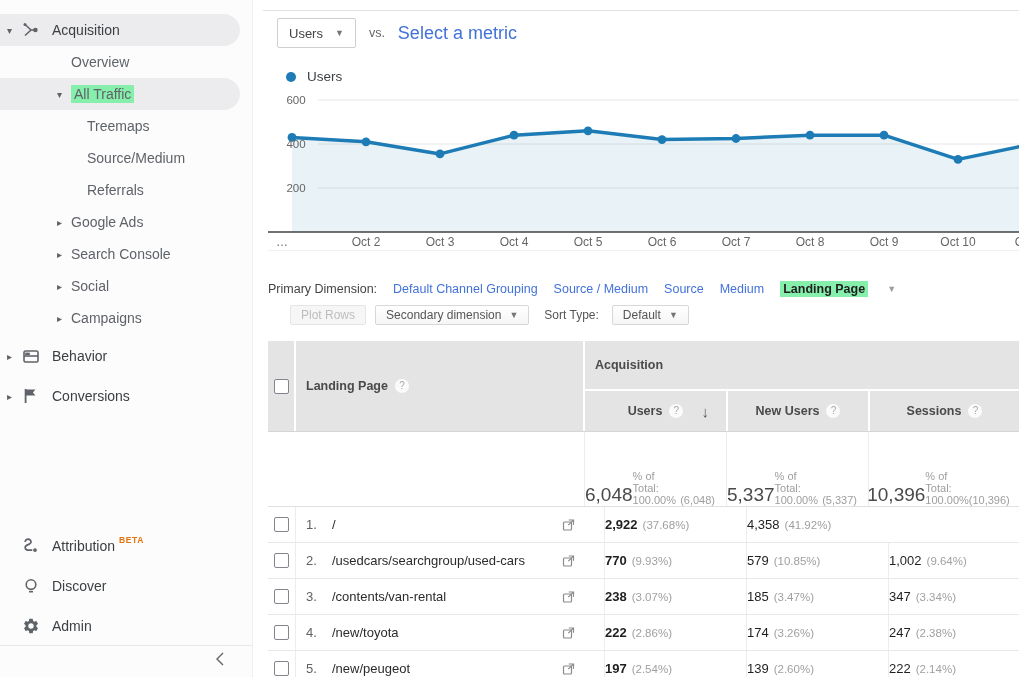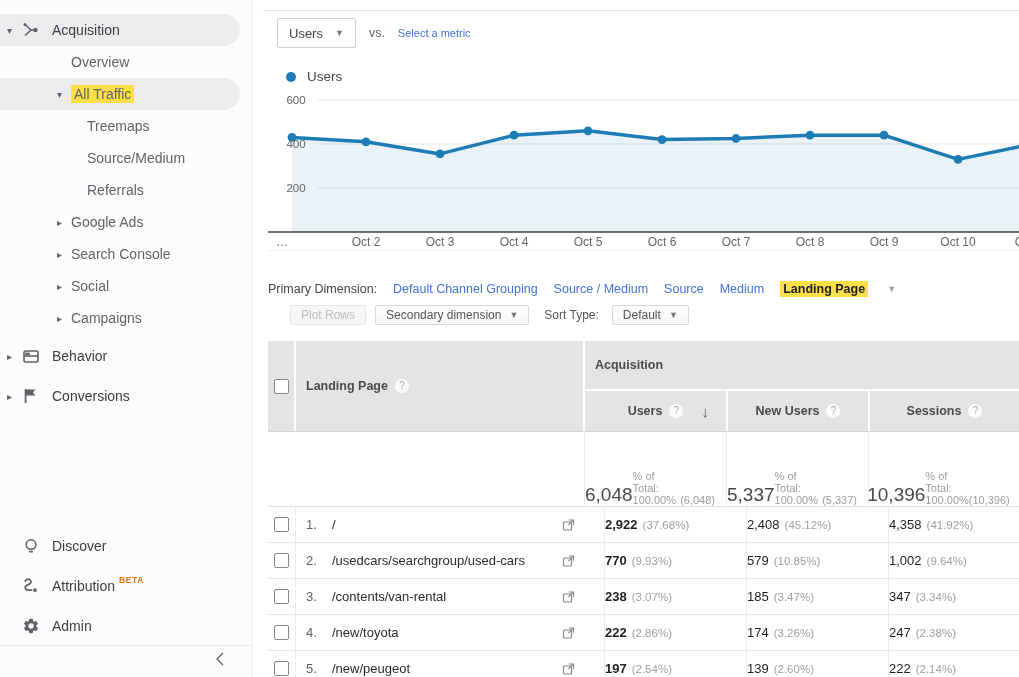--- a/index.html
+++ b/index.html
@@ -15,39 +15,39 @@
   .pill-blue .pillbg{background:#e4eefb;}
   .nav-arrow{position:absolute;font-size:10px;color:#5f6368;z-index:1;}
   .lvl0 .nav-arrow{left:7px;}
   .lvl1 .nav-arrow{left:57px;}
   .nav-ico{position:absolute;left:22px;width:18px;height:18px;z-index:1;display:flex;align-items:center;justify-content:center;}
   .nav-label{position:relative;z-index:1;}
   .lvl0 .nav-label{margin-left:52px;color:#3c4043;}
   .lvl1 .nav-label{margin-left:71px;}
   .lvl2 .nav-label{margin-left:87px;}
   .nav-row.selected .nav-label{color:#202124;}
-  .hl{background:#fde047;padding:1px 3px;}
+  .hl{background:#86efac;padding:1px 3px;}
 
   .sb-footer{position:absolute;left:0;top:526px;width:252px;}
   .sb-frow{position:relative;height:40px;display:flex;align-items:center;font-size:14px;color:#3c4043;cursor:pointer;}
   .sb-frow .nav-ico{left:22px;}
   .sb-frow .nav-label{margin-left:52px;}
   .beta{font-size:8.5px;color:#e8710a;letter-spacing:.6px;position:relative;top:-6px;margin-left:4px;font-weight:bold;}
   .sb-divider{position:absolute;left:0;top:645px;width:252px;border-top:1px solid #e8e8e8;}
   .sb-collapse{position:absolute;left:205px;top:650px;width:30px;height:22px;background:none;border:none;color:#5f6368;font-size:17px;cursor:pointer;padding:0;}
 
   
   .topline{position:absolute;left:263px;top:10px;width:756px;border-top:1px solid #e2e2e2;}
   .metric-row{position:absolute;left:277px;top:18px;display:flex;align-items:center;gap:13px;}
   .metric-select{height:30px;padding:0 11px;border:1px solid #cfcfcf;border-radius:2px;background:#fff;
                  font-size:13px;color:#444;display:inline-flex;align-items:center;gap:12px;cursor:pointer;
                  font-family:"Liberation Sans",sans-serif;}
   .caret{font-size:9px;color:#757575;}
   .vs{font-size:12.5px;color:#666;}
-  .link{font-size:11px;color:#4272d9;text-decoration:none;cursor:pointer;}
+  .link{font-size:18px;color:#4272d9;text-decoration:none;cursor:pointer;}
   .legend{position:absolute;left:286px;top:69px;display:flex;align-items:center;gap:11px;font-size:13.5px;color:#3c4043;}
   .legend .dot{width:10px;height:10px;border-radius:50%;}
   #chart{position:absolute;left:268px;top:92px;}
   .chart-bottomline{position:absolute;left:268px;top:250px;width:751px;border-top:1px solid #f0f0f0;}
 
   .dim-row{position:absolute;left:268px;top:281px;display:flex;align-items:center;gap:16px;font-size:12.5px;white-space:nowrap;}
   .dim-caption{color:#444;}
   .dim-link{color:#4272d9;cursor:pointer;}
   .dim-selected{color:#1f1f1f;font-weight:bold;cursor:pointer;}
   .dim-caret{font-size:9px;color:#9e9e9e;margin-left:3px;}
@@ -158,35 +158,35 @@
               <path d="M3.6,2.6 h9.8 l-2.5,2.9 2.5,2.9 h-9.8 z" fill="#5f6368"></path>
             </svg>
           </span>
           <span class="nav-label">Conversions</span>
         </div>
       </nav>
     <div class="sb-footer" id="sidebar-footer">
         <div class="sb-frow">
           <span class="nav-ico">
             <svg width="18" height="18" viewBox="0 0 18 18">
+              <path d="M3.2,5 a2.9,2.9 0 1 1 5.8,0 c0,2.9 -5.8,2.3 -5.8,5.2 a2.9,2.9 0 0 0 2.9,2.9 h4.2" fill="none" stroke="#5f6368" stroke-width="1.7"></path>
+              <circle cx="13" cy="13.1" r="1.9" fill="#5f6368"></circle>
+            </svg>
+          </span>
+          <span class="nav-label">Attribution</span>
+          <span class="beta">BETA</span>
+        </div>
+        <div class="sb-frow">
+          <span class="nav-ico">
+            <svg width="18" height="18" viewBox="0 0 18 18">
               <circle cx="9" cy="7.6" r="4.8" fill="none" stroke="#5f6368" stroke-width="1.6"></circle>
               <line x1="7" y1="14.7" x2="11" y2="14.7" stroke="#5f6368" stroke-width="1.6"></line>
             </svg>
           </span>
           <span class="nav-label">Discover</span>
-        </div>
-        <div class="sb-frow">
-          <span class="nav-ico">
-            <svg width="18" height="18" viewBox="0 0 18 18">
-              <path d="M3.2,5 a2.9,2.9 0 1 1 5.8,0 c0,2.9 -5.8,2.3 -5.8,5.2 a2.9,2.9 0 0 0 2.9,2.9 h4.2" fill="none" stroke="#5f6368" stroke-width="1.7"></path>
-              <circle cx="13" cy="13.1" r="1.9" fill="#5f6368"></circle>
-            </svg>
-          </span>
-          <span class="nav-label">Attribution</span>
-          <span class="beta">BETA</span>
         </div>
         <div class="sb-frow">
           <span class="nav-ico">
             <svg width="18" height="18" viewBox="0 0 24 24">
               <path fill="#5f6368" d="M19.14 12.94c.04-.3.06-.61.06-.94 0-.32-.02-.64-.07-.94l2.03-1.58a.49.49 0 0 0 .12-.61l-1.92-3.32a.49.49 0 0 0-.59-.22l-2.39.96c-.5-.38-1.03-.7-1.62-.94l-.36-2.54a.48.48 0 0 0-.48-.41h-3.84c-.24 0-.43.17-.47.41l-.36 2.54c-.59.24-1.13.57-1.62.94l-2.39-.96a.49.49 0 0 0-.59.22L2.74 8.87c-.12.21-.08.47.12.61l2.03 1.58c-.05.3-.09.63-.09.94s.02.64.07.94l-2.03 1.58a.49.49 0 0 0-.12.61l1.92 3.32c.12.22.37.29.59.22l2.39-.96c.5.38 1.03.7 1.62.94l.36 2.54c.05.24.24.41.48.41h3.84c.24 0 .44-.17.47-.41l.36-2.54c.59-.24 1.13-.56 1.62-.94l2.39.96c.22.08.47 0 .59-.22l1.92-3.32c.12-.22.07-.47-.12-.61l-2.01-1.58zM12 15.6A3.6 3.6 0 1 1 12 8.4a3.6 3.6 0 0 1 0 7.2z"></path>
             </svg>
           </span>
           <span class="nav-label">Admin</span>
         </div>
       </div>
@@ -330,24 +330,20 @@
               <rect x="1.5" y="3.5" width="8" height="8" rx="1" fill="none" stroke="#8a8a8a" stroke-width="1.2"></rect>
               <path d="M6.8,1.5 h4.7 v4.7 M11.2,1.8 L6.3,6.7" fill="none" stroke="#8a8a8a" stroke-width="1.2"></path>
             </svg>
           </span>
         </div>
         <div class="tcell cell-num sep">
           <span class="val bold">2,922</span>
           <span class="pct">(37.68%)</span>
         </div>
         <div class="tcell cell-num sep">
-          <span class="val">2,408</span>
-          <span class="pct">(45.12%)</span>
-        </div>
-        <div class="tcell cell-num sep">
           <span class="val">4,358</span>
           <span class="pct">(41.92%)</span>
         </div>
       </div>
       <div class="trow data">
         <div class="tcell cell-check">
           <span class="cb"></span>
         </div>
         <div class="tcell cell-dim sep">
           <span class="idx">2.</span>

